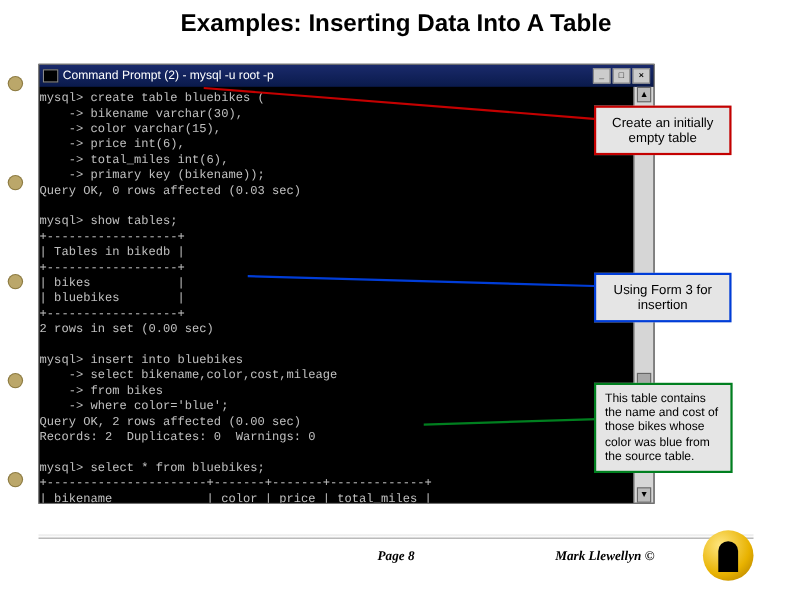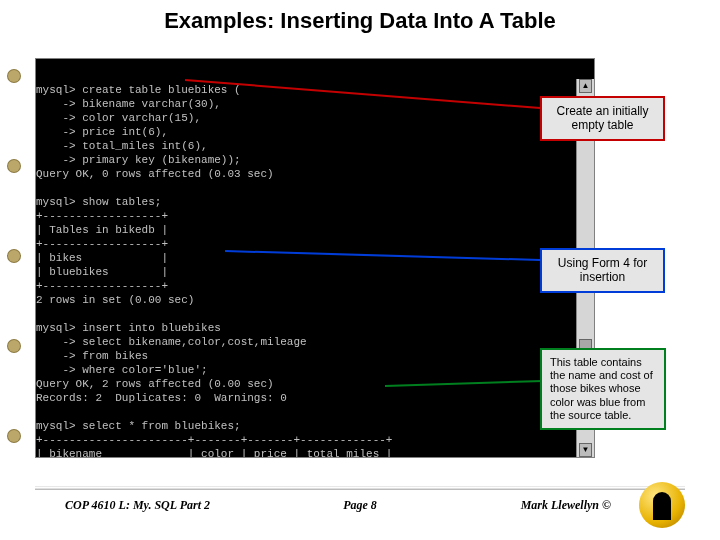--- a/index.html
+++ b/index.html
@@ -99,21 +99,21 @@
     position:absolute; top:0; left:0; right:0; height:4px;
     background: linear-gradient(#ddd,#fff 40%, #aaa);
   }
   .footer .left, .footer .mid, .footer .right {
     position:absolute; top:12px; font-size:12px; font-weight:bold;
     font-style:italic; color:#000;
     font-family:"Times New Roman", serif;
   }
   .footer .left{ left:30px; }
   .footer .mid{ left:50%; transform:translateX(-50%); }
-  .footer .right{ right:74px; }
+  .footer .right{ right:90px; }
   .logo {
     position:absolute; right:0; bottom:-2px; width:46px; height:46px;
   }
   .logo .disc{
     position:absolute; inset:0; border-radius:50%;
     background:radial-gradient(circle at 35% 30%, #ffe680, #e8b200 60%, #a87500);
   }
   .logo .peg{
     position:absolute; left:14px; top:10px; width:18px; height:28px;
     background:#000; border-top-left-radius:10px; border-top-right-radius:10px;
@@ -134,20 +134,31 @@
   <span class="dot" style="top:250px"></span>
   <span class="dot" style="top:340px"></span>
   <span class="dot" style="top:430px"></span>
 </div>
 
 <div class="slide">
 
   <h1 class="title">Examples: Inserting Data Into A Table</h1>
 
   <div class="cmdwin">
+    <div class="cmd-titlebar">
+      <div class="left">
+        <span class="cmd-icon"></span>
+        <span>Command Prompt (2) - mysql -u root -p</span>
+      </div>
+      <div class="winbtns">
+        <div class="winbtn">_</div>
+        <div class="winbtn">□</div>
+        <div class="winbtn">×</div>
+      </div>
+    </div>
     <div class="cmd-body">mysql&gt; create table bluebikes (
     -&gt; bikename varchar(30),
     -&gt; color varchar(15),
     -&gt; price int(6),
     -&gt; total_miles int(6),
     -&gt; primary key (bikename));
 Query OK, 0 rows affected (0.03 sec)
 
 mysql&gt; show tables;
 +------------------+
@@ -187,27 +198,26 @@
   </svg>
   <svg class="connector" style="left:190px; top:240px; width:320px; height:20px">
     <line x1="0" y1="3" x2="315" y2="12" stroke="#003dd8" stroke-width="2"></line>
   </svg>
   <svg class="connector" style="left:350px; top:368px; width:160px; height:20px">
     <line x1="0" y1="10" x2="158" y2="5" stroke="#007f1f" stroke-width="2"></line>
   </svg>
 
   <div class="callout red" style="left:505px; top:88px; width:125px">Create an initially empty table</div>
 
-  <div class="callout blue" style="left:505px; top:240px; width:125px">Using Form 4 for insertion</div>
+  <div class="callout blue" style="left:505px; top:240px; width:125px">Using Form 3 for insertion</div>
 
   <div class="callout green" style="left:505px; top:340px; width:126px; text-align:left; font-size:11px">This table contains the name and cost of those bikes whose color was blue from the source table.</div>
 
   <div class="footer">
     <div class="rule"></div>
-    <div class="left">COP 4610 L: My. SQL Part 2</div>
     <div class="mid">Page 8</div>
     <div class="right">Mark Llewellyn ©</div>
     <div class="logo">
       <div class="disc"></div>
         <div class="peg"></div>
     </div>
   </div>
 
 </div>
 

